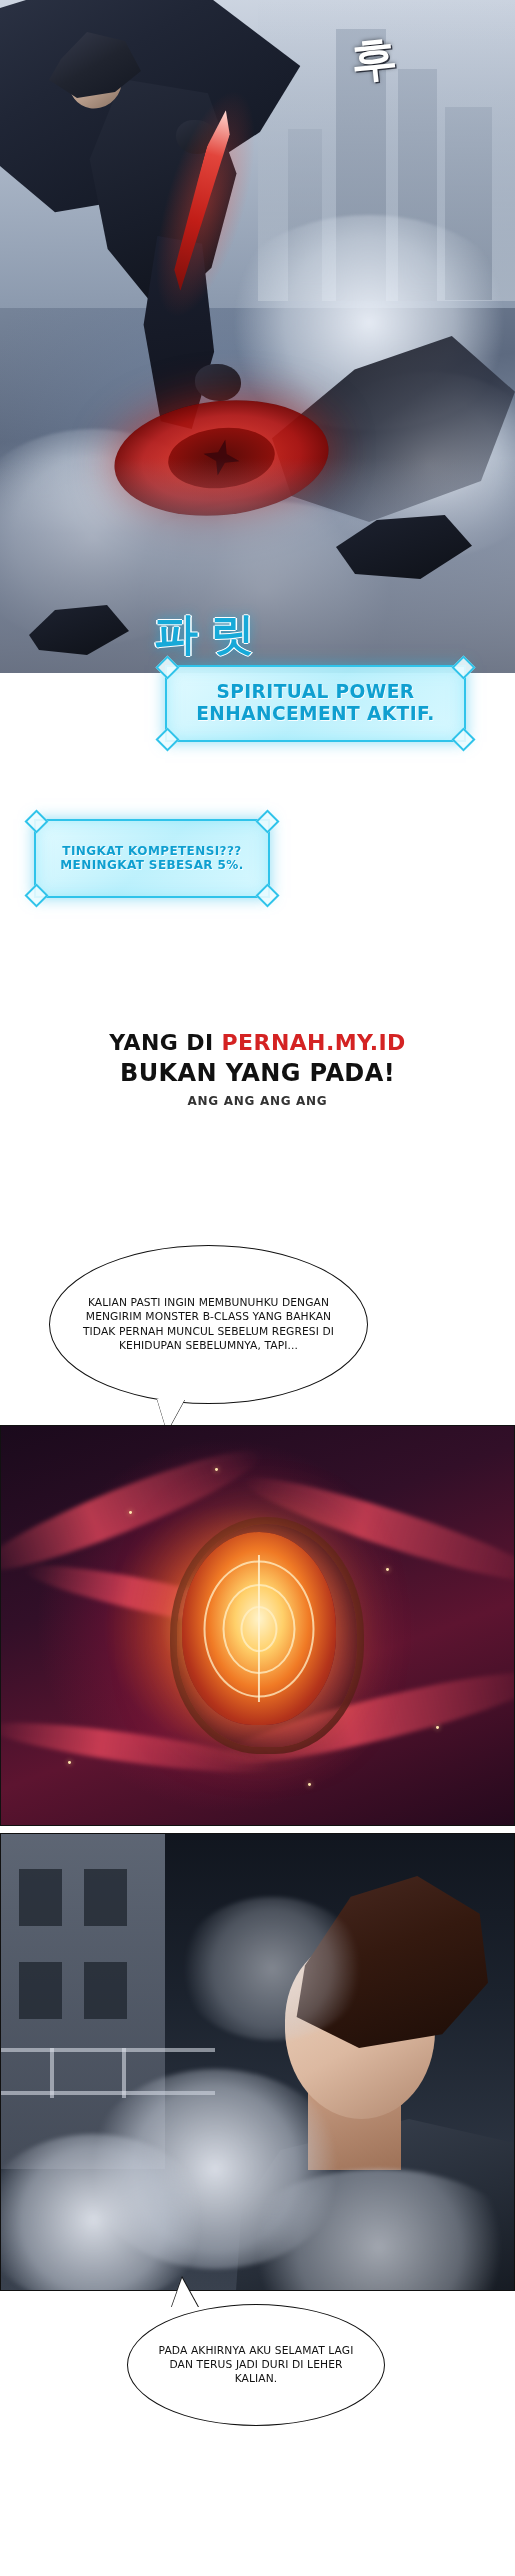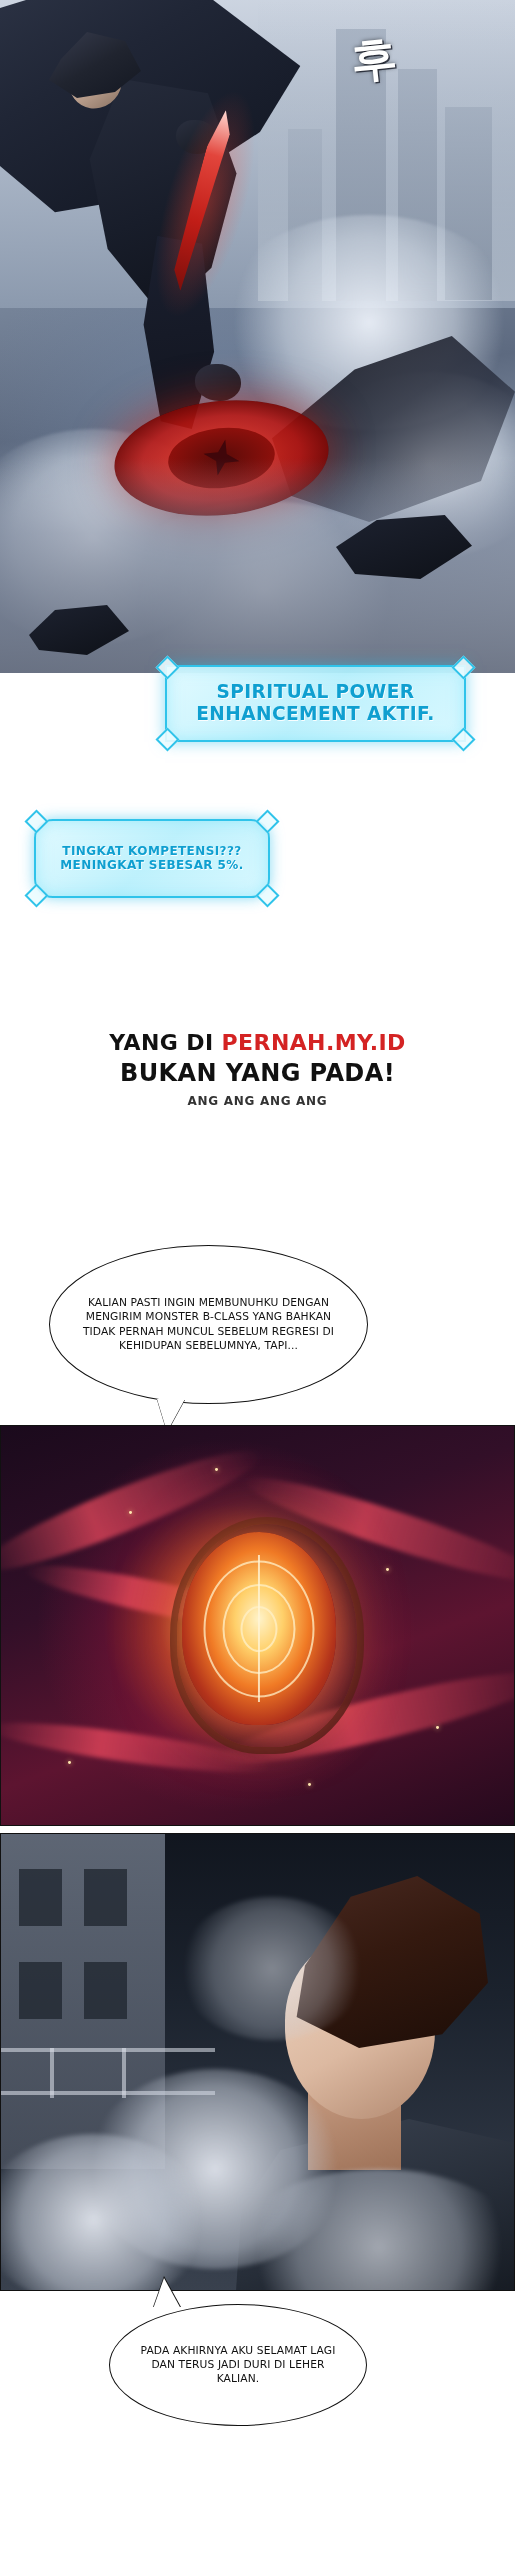--- a/index.html
+++ b/index.html
@@ -190,21 +190,21 @@
     line-height: 1.22;
     padding: 0 13px;
     box-sizing: border-box;
     letter-spacing: 0.4px;
   }
   #sysbox-1 {
     left: 165px; top: 665px; width: 301px; height: 77px;
   }
   #sysbox-1 .sys-text { font-size: 18.6px; }
   #sysbox-2 {
-    left: 34px; top: 819px; width: 236px; height: 79px; border-radius: 19px;
+    left: 34px; top: 819px; width: 236px; height: 79px;
   }
   #sysbox-2 .sys-text { font-size: 12px; }
 
   
   .promo {
     position: absolute;
     left: 0; top: 1030px; width: 515px;
     text-align: center;
   }
   .promo-line1 {
@@ -257,21 +257,21 @@
     width: 0; height: 0;
   }
   #bubble-1 { left: 49px; top: 1245px; width: 319px; height: 159px; }
   #bubble-1 .tail {
     left: 107px; bottom: -29px;
     border-left: 10px solid transparent;
     border-right: 18.6px solid transparent;
     border-top: 33px solid #ffffff;
     filter: drop-shadow(0 1.4px 0 #111);
   }
-  #bubble-2 { left: 109px; top: 2304px; width: 258px; height: 122px; }
+  #bubble-2 { left: 127px; top: 2304px; width: 258px; height: 122px; }
   #bubble-2 .tail {
     left: 43px; top: -27px;
     border-left: 11.4px solid transparent;
     border-right: 17px solid transparent;
     border-bottom: 31.5px solid #ffffff;
     filter: drop-shadow(0 -1.4px 0 #111);
   }
 
   
   .panel2 {
@@ -432,20 +432,21 @@
       <div class="p1-rune-mark"></div>
     </div>
 
     <div class="p1-ground"></div>
     <div class="p1-shard" style="left:336px; top:515px; width:136px; height:64px; clip-path:polygon(0% 50%, 30% 8%, 80% 0%, 100% 48%, 62% 100%, 14% 92%);"></div>
     <div class="p1-shard" style="left:29px; top:605px; width:100px; height:50px; clip-path:polygon(0% 60%, 26% 10%, 78% 0%, 100% 52%, 58% 100%, 10% 90%);"></div>
 
     <div class="sfx-korean sfx-1">후</div>
   </div>
 
+  <div class="sfx-korean sfx-2">파 릿</div>
 
   <div class="sysbox" id="sysbox-1">
     <span class="corner c-tl"></span>
     <span class="corner c-tr"></span>
     <span class="corner c-bl"></span>
     <span class="corner c-br"></span>
     <div class="sys-text">SPIRITUAL POWER<br>ENHANCEMENT AKTIF.</div>
   </div>
 
   <div class="sysbox" id="sysbox-2">

